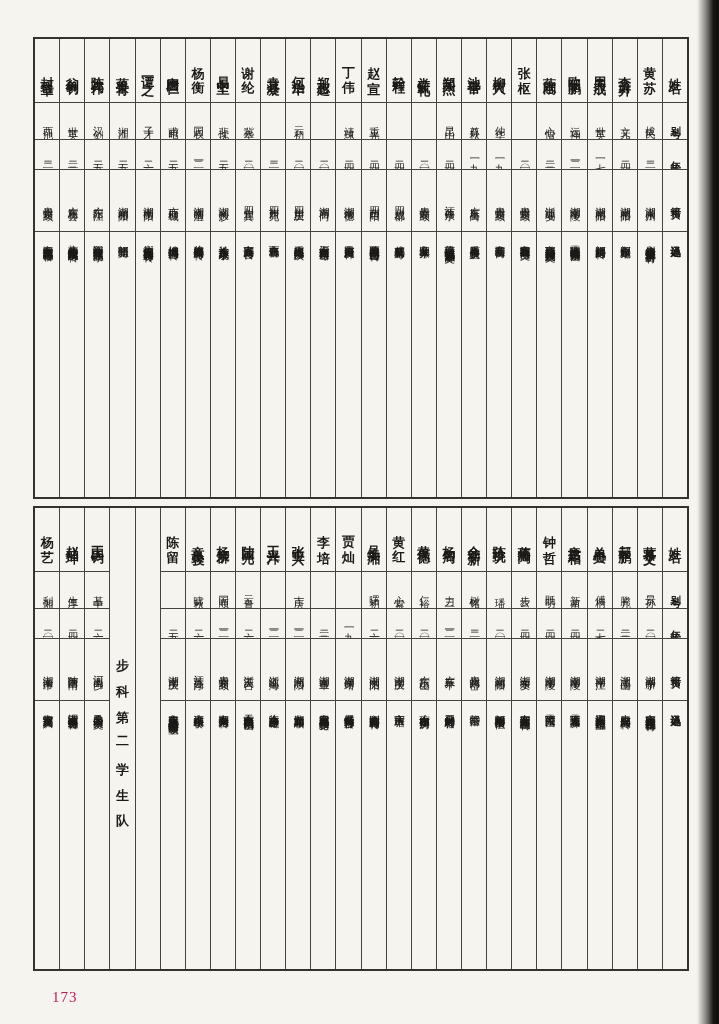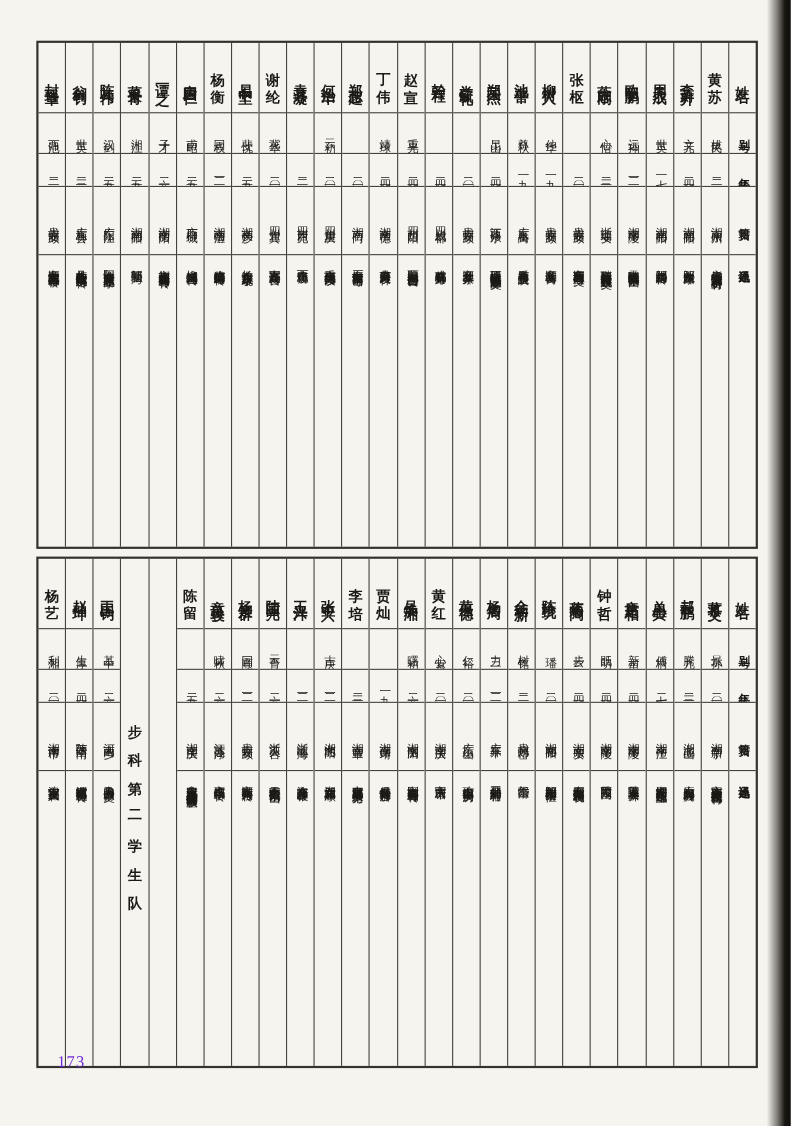--- a/index.html
+++ b/index.html
@@ -52,22 +52,22 @@
 
   .spacer-col { }
   .unit-col {
     writing-mode:vertical-rl; text-orientation:upright;
     display:flex; justify-content:center; align-items:center;
     font-size:13px; font-weight:700; letter-spacing:26px;
     line-height:1; overflow:hidden;
   }
 
   .page-number {
-    position:absolute; left:52px; top:958px;
-    font-size:15px; letter-spacing:1px; color:#6d28d9;
+    position:absolute; left:52px; top:989px;
+    font-size:15px; letter-spacing:1px; color:#be185d;
     font-family:"Liberation Serif","DejaVu Serif",serif;
   }
   .scan-edge {
     position:absolute; top:0; right:0; width:22px; height:1024px;
     background:linear-gradient(to right, rgba(24,21,17,0) 0%, rgba(24,21,17,0.55) 45%, #181511 75%, #100e0b 100%);
   }
 </style>
 </head>
 <body>
 

